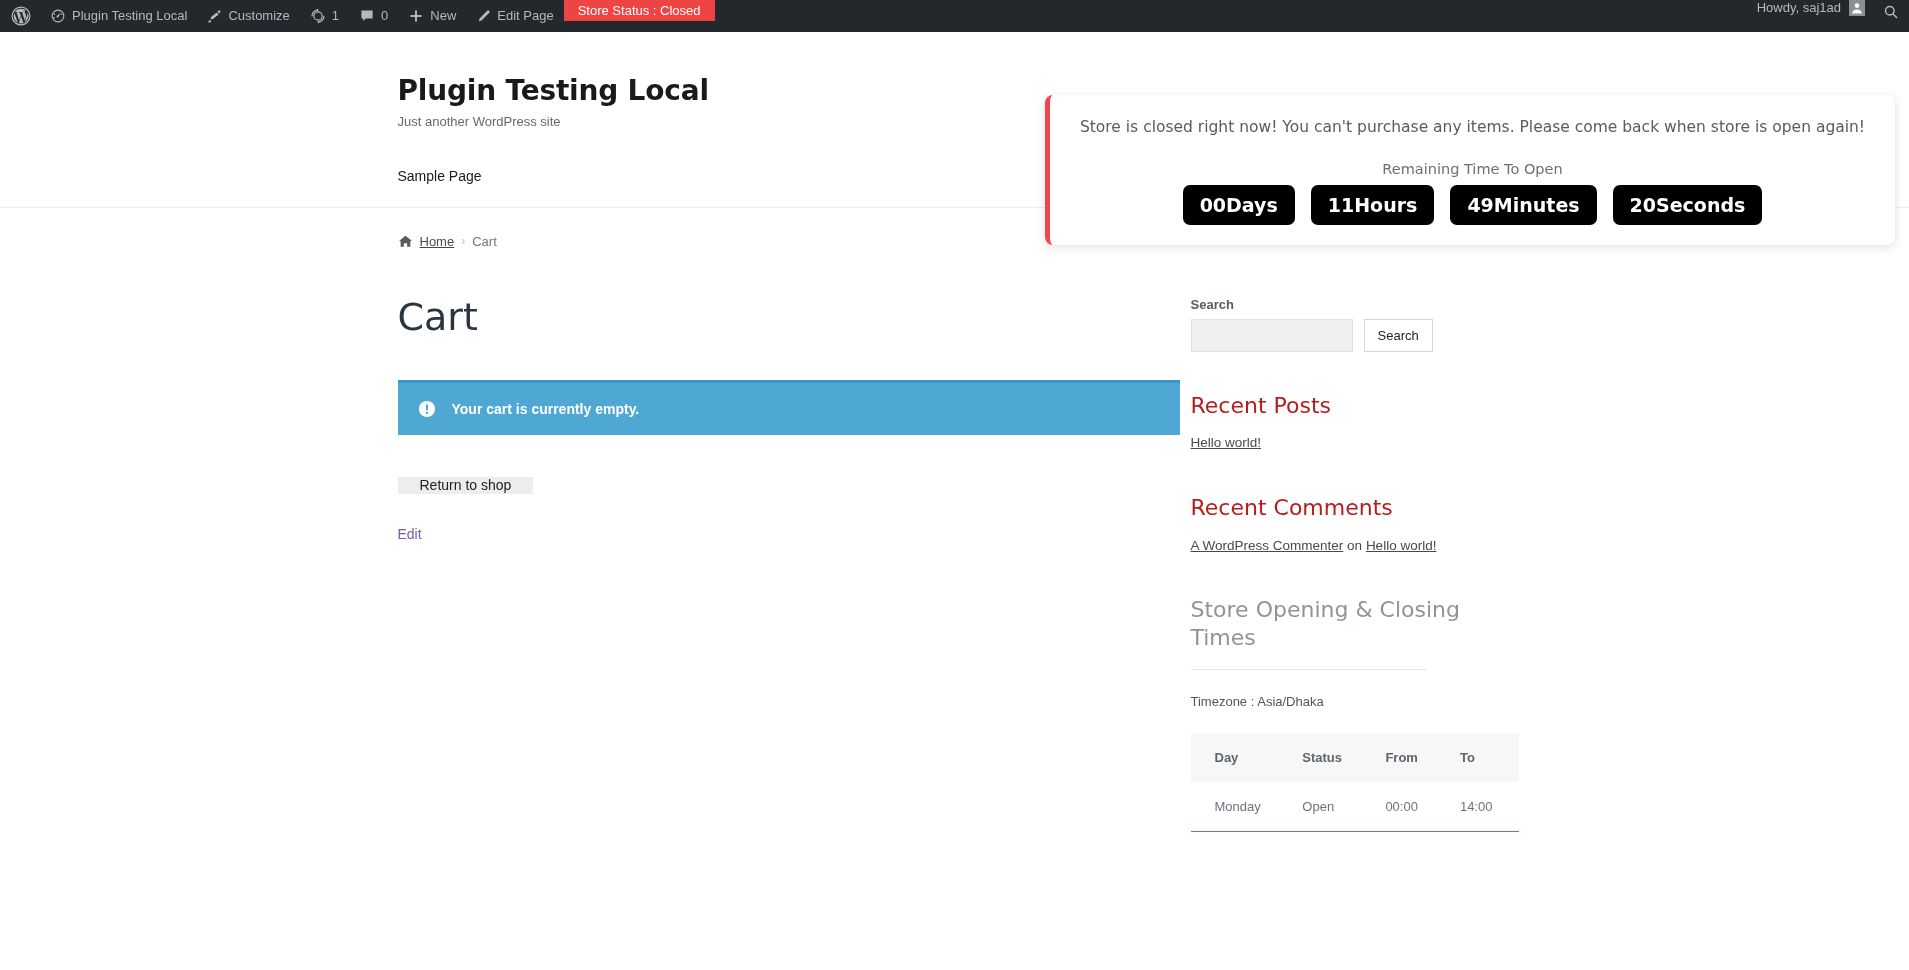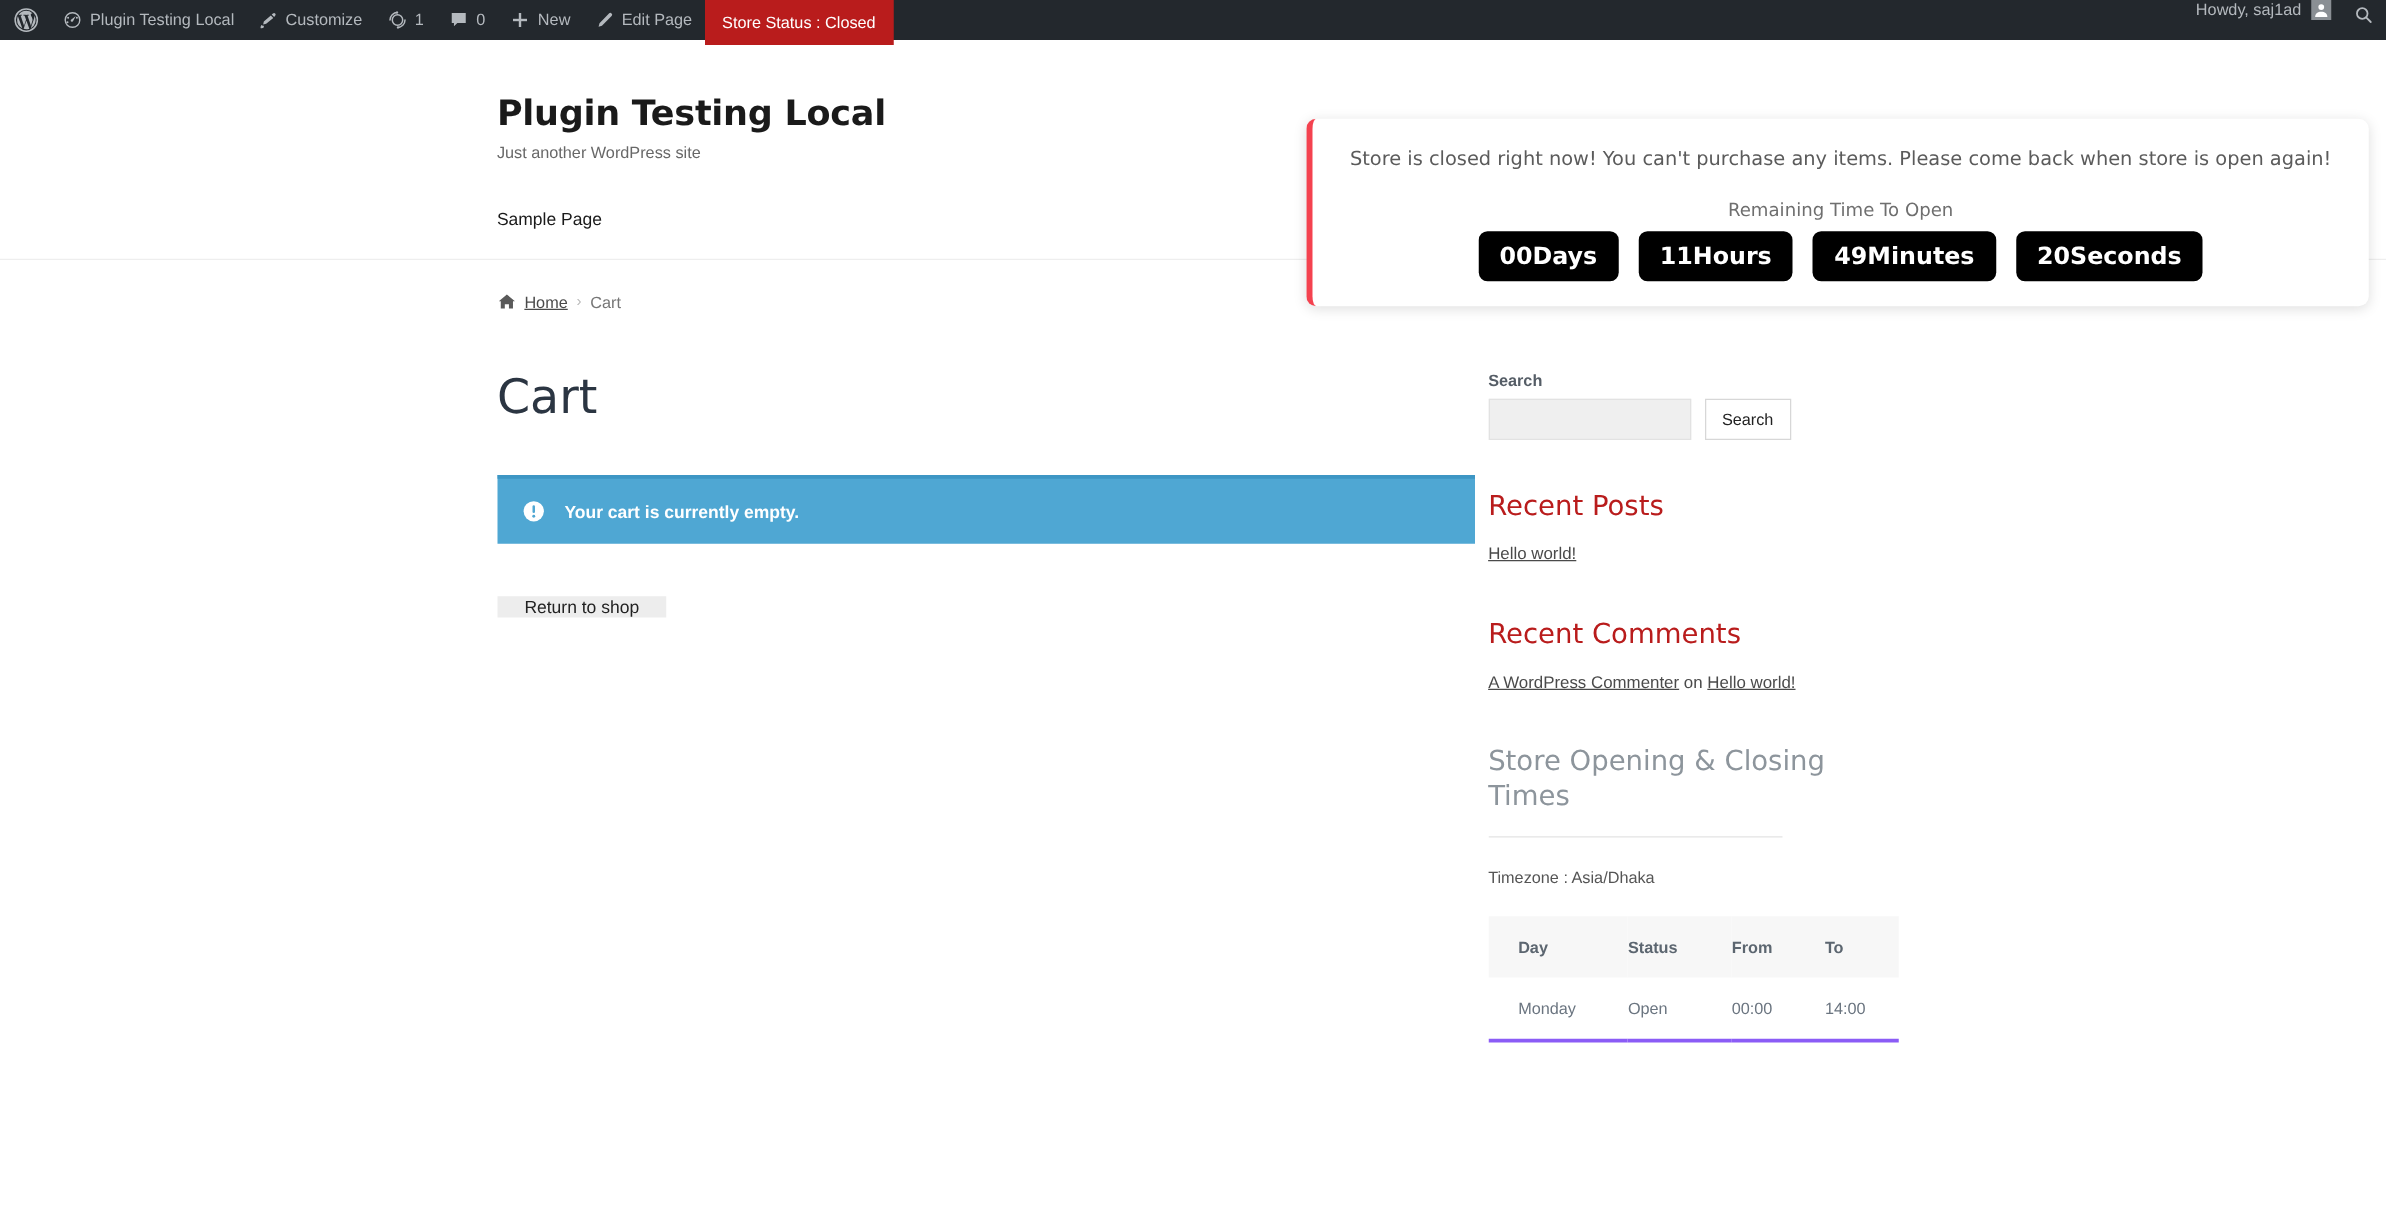--- a/index.html
+++ b/index.html
@@ -37,26 +37,26 @@
     text-decoration: none;
     white-space: nowrap;
     cursor: pointer;
     height: 32px;
   }
   .ab-logo { padding: 0 9px 0 11px; }
   .ab-icon { display: inline-flex; align-items: center; justify-content: center; }
   .ab-icon svg { display: block; }
   .ab-count { color: #b4b9be; font-size: 13px; }
   .ab-status {
-    background: #b91c1c;
+    background: #ef4444;
     color: #ffffff;
     padding: 0 14px;
     display: flex;
     align-items: center;
-    height: 36px;
+    height: 21px;
     font-size: 13px;
     cursor: pointer;
   }
   .ab-right {
     margin-left: auto;
     display: flex;
     align-items: stretch;
   }
   .ab-howdy {
     display: flex;
@@ -326,21 +326,21 @@
     background: #f7f7f7;
     text-align: left;
     padding: 17px 0 17px 0;
     font-weight: 700;
     color: #5c6670;
     font-size: 13px;
   }
   .hours-table tbody td {
     padding: 17px 0 17px 0;
     color: #6b7580;
-    border-bottom: 3px solid #8b5cf6;
+    border-bottom: 1px solid #8b5cf6;
   }
   .hours-table th:nth-child(1), .hours-table td:nth-child(1) { padding-left: 24px; width: 105px; }
   .hours-table th:nth-child(2), .hours-table td:nth-child(2) { width: 78px; }
   .hours-table th:nth-child(3), .hours-table td:nth-child(3) { width: 70px; }
   .hours-table th:nth-child(4), .hours-table td:nth-child(4) { width: 55px; }
 </style>
 </head>
 <body>
 
 <div class="adminbar">
@@ -484,20 +484,21 @@
           <circle cx="10" cy="10" r="9" fill="#ffffff"></circle>
           <rect x="8.9" y="4.6" width="2.2" height="7" rx="1.1" fill="#4fa7d3"></rect>
           <circle cx="10" cy="14.4" r="1.3" fill="#4fa7d3"></circle>
         </svg>
       </span>
       <span>Your cart is currently empty.</span>
     </div>
 
     <a class="btn-return">Return to shop</a>
 
+    <a class="edit-link">Edit</a>
   </main>
 
   <aside class="secondary">
 
     <div class="widget">
       <p class="widget-label">Search</p>
       <div class="search-row">
         <input class="search-input" type="text" placeholder="" style="">
         <button class="search-btn">Search</button>
       </div>

